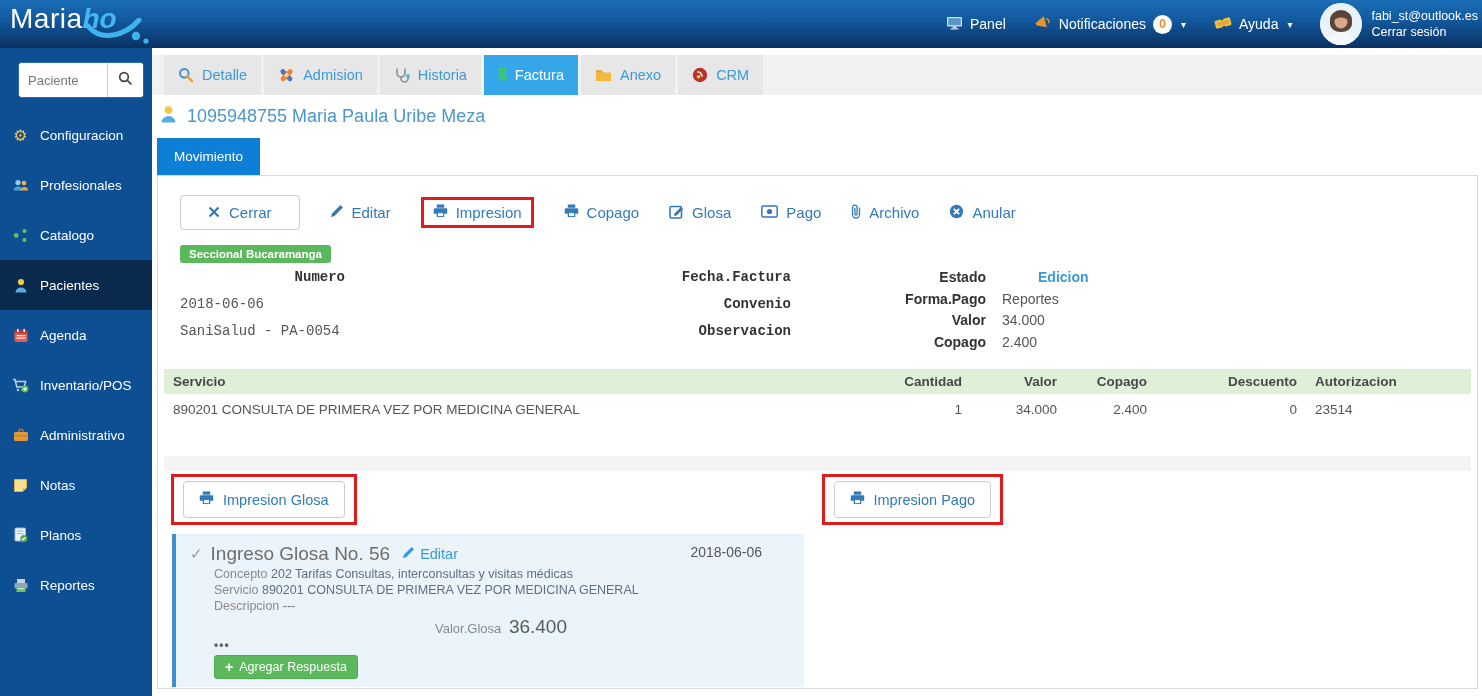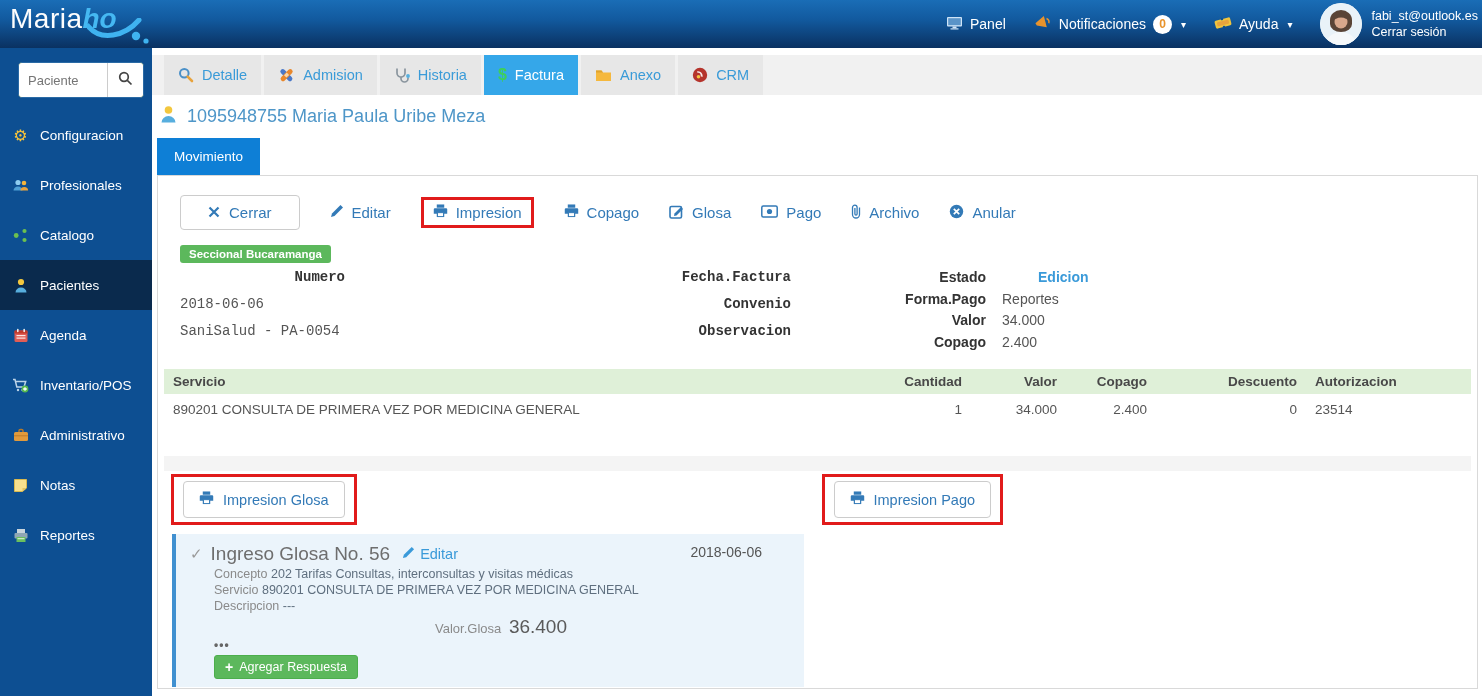--- a/index.html
+++ b/index.html
@@ -262,20 +262,32 @@
       <span>Administrativo</span>
     </div>
     <div class="side-item">
       <span class="sicon">
         <svg width="15" height="15" viewBox="0 0 15 15">
             <path d="M1.5 1.5h12v8.5L9.5 13.5h-8z" fill="#f7e08e" stroke="#d8b94f"></path>
             <path d="M13.5 10h-4v3.5z" fill="#e2c363"></path>
           </svg>
       </span>
       <span>Notas</span>
+    </div>
+    <div class="side-item">
+      <span class="sicon">
+        <svg width="15" height="16" viewBox="0 0 15 16">
+            <rect x="2" y="1" width="10.5" height="13" rx="1" fill="#eef4fa" stroke="#9ab8d0"></rect>
+            <rect x="4" y="3.5" width="6.5" height="1.1" fill="#9ab8d0"></rect>
+            <rect x="4" y="6" width="6.5" height="1.1" fill="#9ab8d0"></rect>
+            <circle cx="10.8" cy="11.5" r="3.6" fill="#4cae4c"></circle>
+            <path d="M9 11.5l1.3 1.3 2.2-2.4" stroke="#fff" stroke-width="1.3" fill="none"></path>
+          </svg>
+      </span>
+      <span>Planos</span>
     </div>
     <div class="side-item">
       <span class="sicon">
         <svg width="16" height="15" viewBox="0 0 16 15">
             <rect x="4" y="1" width="8" height="4.5" fill="#c8d4dc"></rect>
             <rect x="1.5" y="5" width="13" height="5.5" rx="1" fill="#8fa6b4"></rect>
             <rect x="3.5" y="9" width="9" height="5" fill="#6abf5e"></rect>
             <rect x="4.5" y="10.2" width="7" height="1" fill="#fff" opacity="0.8"></rect>
           </svg>
       </span>

